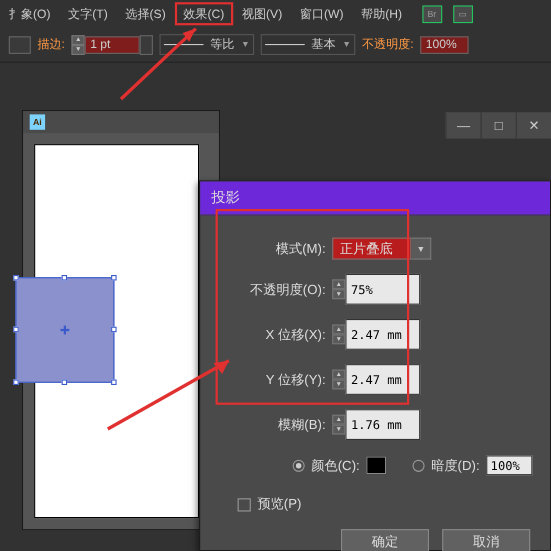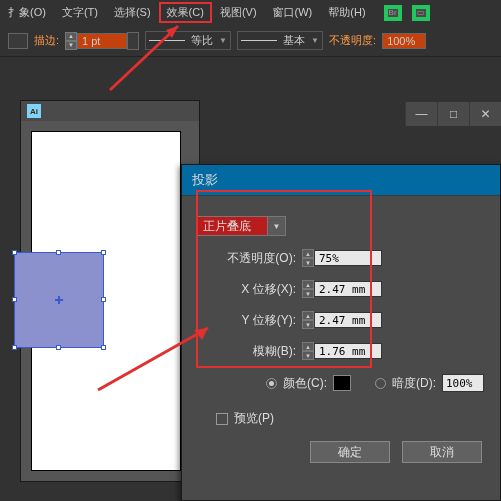--- a/index.html
+++ b/index.html
@@ -1,26 +1,26 @@
 <!DOCTYPE html>
 <html><head>
 <meta charset="utf-8">
 <style>
 * { margin: 0; padding: 0; box-sizing: border-box; font-family: "Microsoft YaHei", sans-serif; }
 body { background: #323232; width: 501px; height: 501px; overflow: hidden; position: relative; }
 
 .menubar { display: flex; background: #323232; padding: 2px 0; font-size: 11px; color: #ccc; align-items: center; }
 .menu-item { padding: 3px 8px; cursor: pointer; }
 .menu-item.highlighted { border: 2px solid #e03030; padding: 1px 6px; }
-.icon-box { width: 18px; height: 16px; background: #4a4a4a; border: 4px solid #22c55e; margin-left: 10px; display: flex; align-items: center; justify-content: center; font-size: 8px; color: #999; }
+.icon-box { width: 18px; height: 16px; background: #4a4a4a; border: 1px solid #22c55e; margin-left: 10px; display: flex; align-items: center; justify-content: center; font-size: 8px; color: #999; }
 
 .toolbar { display: flex; background: #323232; padding: 6px 8px; align-items: center; gap: 6px; border-bottom: 1px solid #222; }
 .toolbar-label { color: #ff9944; font-size: 11px; }
 .swatch { width: 20px; height: 16px; background: #3a3a3a; border: 1px solid #666; }
-.tb-input { background: #c2410c; border: 1px solid #666; color: #ccc; font-size: 11px; width: 50px; height: 16px; padding: 0 4px; }
+.tb-input { background: #7f1d1d; border: 1px solid #666; color: #ccc; font-size: 11px; width: 50px; height: 16px; padding: 0 4px; }
 .arrow-btn { width: 12px; height: 18px; background: #3a3a3a; border: 1px solid #666; }
 .tb-segment { display: flex; align-items: center; border: 1px solid #555; padding: 1px; }
 .seg-line { width: 40px; height: 14px; display: flex; align-items: center; justify-content: center; }
 .seg-line::before { content: ""; width: 36px; height: 1px; background: #ccc; display: block; }
 .seg-label { font-size: 11px; color: #ccc; padding: 0 4px; font-family: Liberation Serif, serif; }
 .seg-chevron { width: 12px; height: 14px; color: #999; font-size: 8px; display: flex; align-items: center; justify-content: center; }
 
 .doc-window { position: absolute; left: 20px; top: 100px; width: 180px; background: #4a4a4a; border: 1px solid #1a1a1a; }
 .doc-titlebar { display: flex; align-items: center; background: #4a4a4a; padding: 3px 6px; gap: 6px; }
 .ai-badge { width: 14px; height: 14px; background: #7dd3fc; color: #4a2800; font-size: 8px; font-weight: bold; display: flex; align-items: center; justify-content: center; }
@@ -32,28 +32,28 @@
 .h-tl { left: -3px; top: -3px; } .h-tm { left: 50%; top: -3px; margin-left: -3px; }
 .h-tr { right: -3px; top: -3px; } .h-ml { left: -3px; top: 50%; margin-top: -3px; }
 .h-mr { right: -3px; top: 50%; margin-top: -3px; } .h-bl { left: -3px; bottom: -3px; }
 .h-bm { left: 50%; bottom: -3px; margin-left: -3px; } .h-br { right: -3px; bottom: -3px; }
 .sel-center { position: absolute; left: 50%; top: 50%; width: 8px; height: 8px; margin: -4px 0 0 -4px; }
 .sel-center::before, .sel-center::after { content: ""; position: absolute; background: #3a5acc; }
 .sel-center::before { left: 3px; top: 0; width: 2px; height: 8px; }
 .sel-center::after { left: 0; top: 3px; width: 8px; height: 2px; }
 
 .dialog { position: absolute; right: 0; top: 164px; width: 320px; height: 337px; background: #4a4a4a; border: 1px solid #1a1a1a; box-shadow: -2px 2px 6px rgba(0,0,0,0.5); }
-.dialog-titlebar { background: #0369a1; padding: 6px 10px; color: #ddd; font-size: 13px; border-bottom: 1px solid #3a3a3a; }
+.dialog-titlebar { background: #6d28d9; padding: 6px 10px; color: #ddd; font-size: 13px; border-bottom: 1px solid #3a3a3a; }
 .dialog-body { padding: 20px 14px 10px 14px; position: relative; }
 .form-row { display: flex; align-items: center; margin-bottom: 13px; justify-content: flex-start; }
 .form-label { color: #ddd; font-size: 12px; width: 100px; text-align: right; margin-right: 6px; }
 .form-control { display: flex; align-items: center; }
 .spin-btns { display: flex; flex-direction: column; }
 .spin-btn { width: 12px; height: 9px; background: #5a5a5a; border: 1px solid #777; font-size: 6px; color: #ccc; display: flex; align-items: center; justify-content: center; }
-.field-input { background: #e8e8e8; border: 1px solid #333; color: #000; font-size: 11px; width: 68px; height: 16px; padding: 0 4px; font-family: monospace; }
+.field-input { background: #e8e8e8; border: 1px solid #333; color: #000; font-size: 11px; width: 68px; height: 28px; padding: 0 4px; font-family: monospace; }
 .mode-select { background: #b91c1c; border: 1px solid #777; color: #ddd; font-size: 12px; width: 72px; height: 20px; padding: 0 6px; display: flex; align-items: center; }
 .mode-chevron { width: 18px; height: 20px; background: #5a5a5a; border: 1px solid #777; border-left: none; color: #ccc; font-size: 8px; display: flex; align-items: center; justify-content: center; }
 
 .redbox { position: absolute; border: 2px solid #e03030; pointer-events: none; }
 .redbox-1 { left: 196px; top: 190px; width: 176px; height: 178px; }
 
 .color-row { display: flex; align-items: center; gap: 6px; margin: 14px 0 14px 70px; }
 .radio { width: 11px; height: 11px; border-radius: 50%; border: 1px solid #999; display: flex; align-items: center; justify-content: center; }
 .radio.checked::after { content: ""; width: 5px; height: 5px; background: #ccc; border-radius: 50%; }
 .color-label { color: #ddd; font-size: 12px; }
@@ -136,20 +136,21 @@
 <div class="window-ctrls">
   <div class="win-btn">—</div>
   <div class="win-btn">□</div>
   <div class="win-btn">✕</div>
 </div>
 
 <div class="dialog">
   <div class="dialog-titlebar">投影</div>
   <div class="dialog-body">
     <div class="form-row">
+      <span class="form-label">模式(M):</span>
       <div class="form-control">
         <div class="mode-select">正片叠底</div>
         <div class="mode-chevron">▼</div>
       </div>
     </div>
     <div class="form-row">
       <span class="form-label">不透明度(O):</span>
       <div class="form-control">
         <div class="spin-btns">
             <div class="spin-btn">▲</div>

